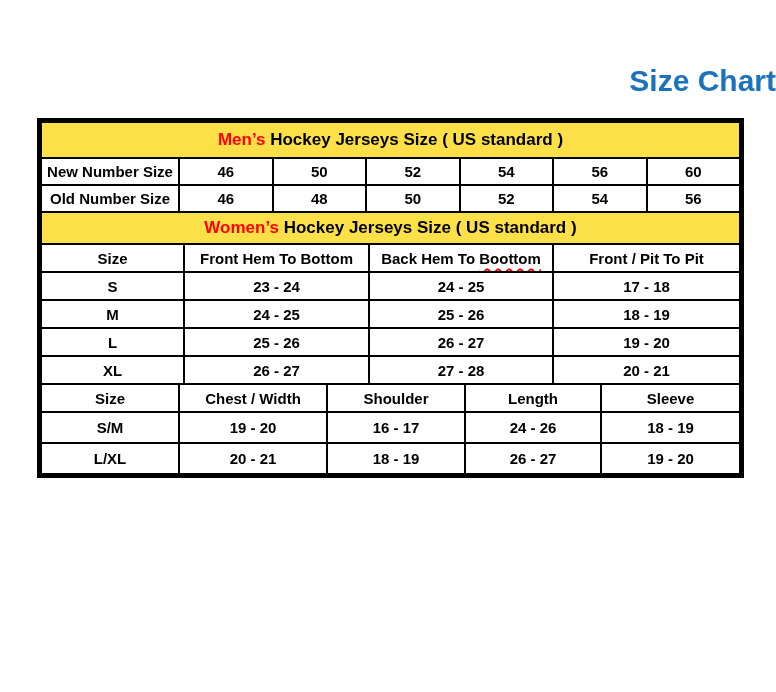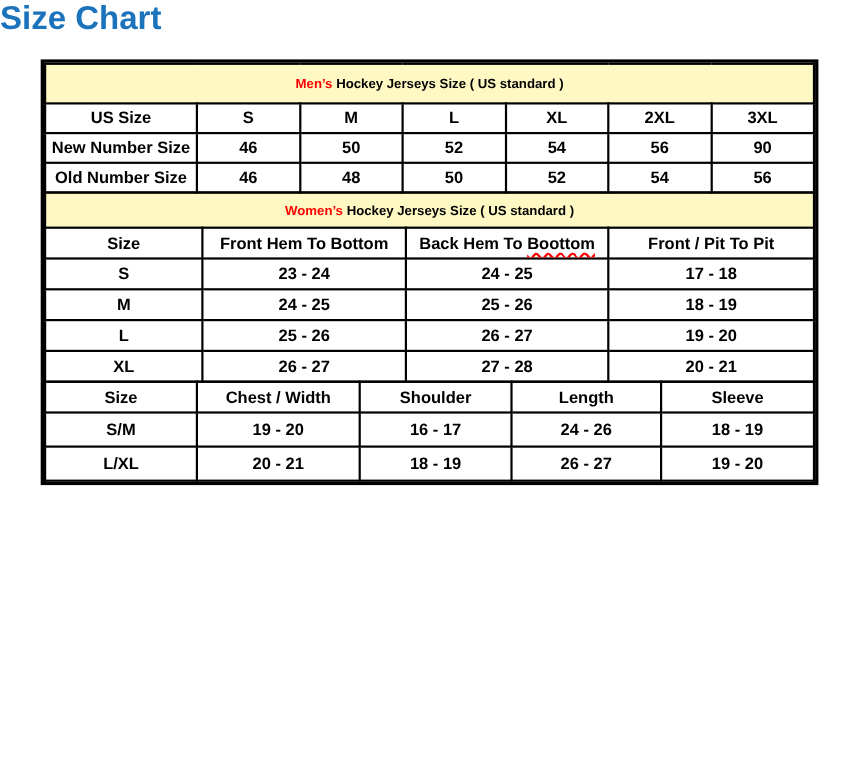--- a/index.html
+++ b/index.html
@@ -6,21 +6,22 @@
     margin: 0;
     padding: 0;
     background: #ffffff;
     width: 776px;
     height: 692px;
     font-family: "Liberation Sans", sans-serif;
     overflow: hidden;
   }
   .page-title {
     margin: 0;
-    text-align: left;
+    padding-top: 64px;
+    text-align: right;
     color: #1B73BC;
     font-size: 30px;
     font-weight: bold;
     letter-spacing: 0px;
   }
   .chart-wrap {
     margin: 20px 0 0 37px;
     width: 701px;
     border: 3px solid #000000;
   }
@@ -36,22 +37,22 @@
     text-align: center;
     vertical-align: middle;
     font-weight: bold;
     color: #000000;
     font-size: 15px;
     padding: 1px 2px;
     overflow: hidden;
     white-space: nowrap;
   }
   td.band {
-    background: #fef9c3;
-    font-size: 12px;
+    background: #fde047;
+    font-size: 17px;
     height: 32px;
   }
   .red { color: #FF0000; }
   #men-table th { height: 23px; }
   #men-table td.cell, #men-table td.lbl { height: 23px; }
   #women-table td.band { height: 28px; }
   #women-table th { height: 24px; }
   #women-table td.cell, #women-table td.lbl { height: 24px; }
   #youth-table td.band { height: 24px; }
   #youth-table th { height: 24px; }
@@ -78,36 +79,27 @@
         <col>
         <col>
         <col>
         <col>
     </colgroup>
     <tbody>
         <tr>
       <td class="band" colspan="7"><span class="red">Men’s</span><span> Hockey Jerseys Size ( US standard )</span></td>
     </tr>
     <tr>
-      <th>US Size</th>
-      <th>S</th>
-      <th>M</th>
-      <th>L</th>
-      <th>XL</th>
-      <th>2XL</th>
-      <th>3XL</th>
-    </tr>
-    <tr>
       <td class="lbl">New Number Size</td>
       <td class="cell">46</td>
       <td class="cell">50</td>
       <td class="cell">52</td>
       <td class="cell">54</td>
       <td class="cell">56</td>
-      <td class="cell">90</td>
+      <td class="cell">60</td>
     </tr>
     <tr>
       <td class="lbl">Old Number Size</td>
       <td class="cell">46</td>
       <td class="cell">48</td>
       <td class="cell">50</td>
       <td class="cell">52</td>
       <td class="cell">54</td>
       <td class="cell">56</td>
     </tr>

